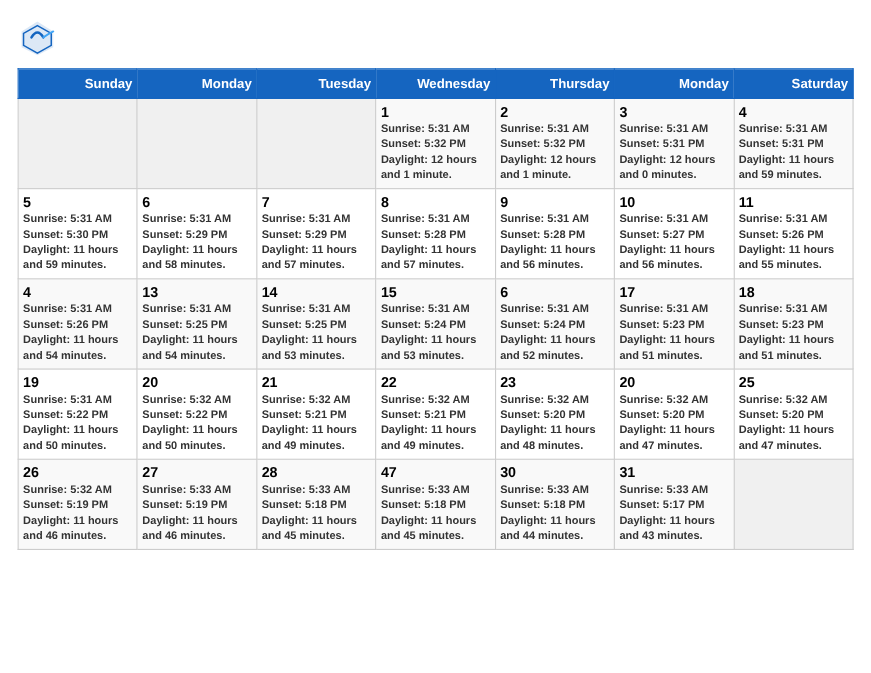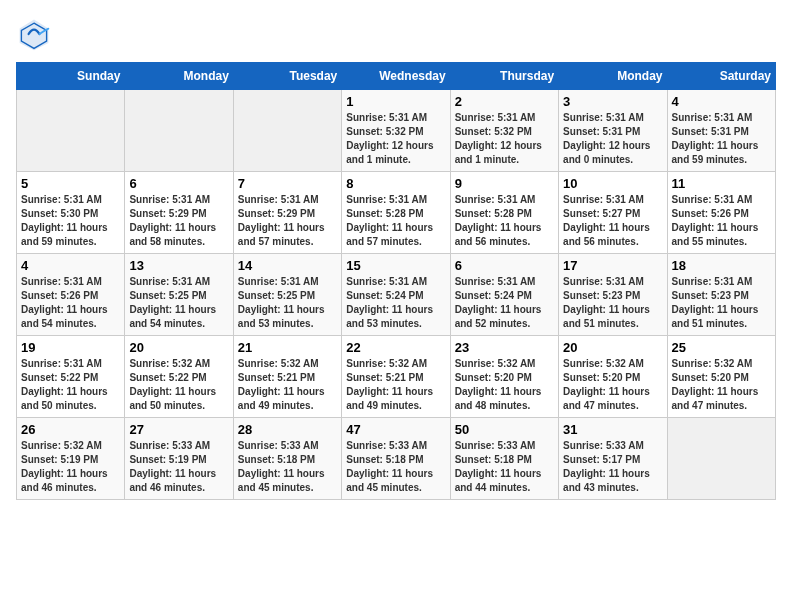--- a/index.html
+++ b/index.html
@@ -243,21 +243,21 @@
         </td>
         <td>
           <div class="day-number">28</div>
           <div class="cell-text">Sunrise: 5:33 AM<br>Sunset: 5:18 PM<br>Daylight: 11 hours and 45 minutes.</div>
         </td>
         <td>
           <div class="day-number">47</div>
           <div class="cell-text">Sunrise: 5:33 AM<br>Sunset: 5:18 PM<br>Daylight: 11 hours and 45 minutes.</div>
         </td>
         <td>
-          <div class="day-number">50</div>
+          <div class="day-number">30</div>
           <div class="cell-text">Sunrise: 5:33 AM<br>Sunset: 5:18 PM<br>Daylight: 11 hours and 44 minutes.</div>
         </td>
         <td>
           <div class="day-number">31</div>
           <div class="cell-text">Sunrise: 5:33 AM<br>Sunset: 5:17 PM<br>Daylight: 11 hours and 43 minutes.</div>
         </td>
         <td class="empty"></td>
       </tr>
     </tbody>
 </table>

